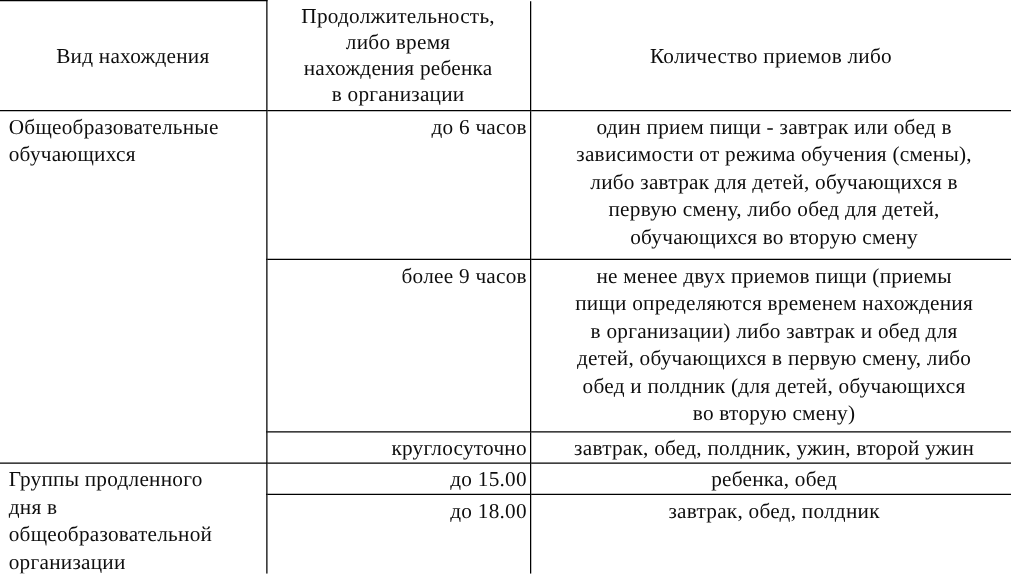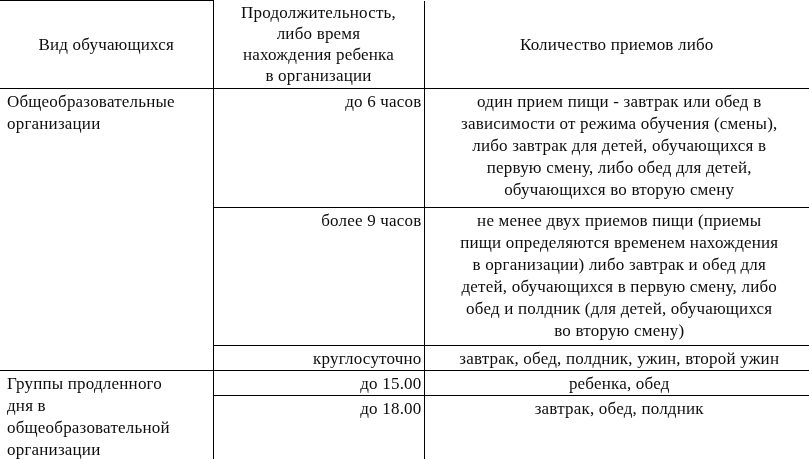--- a/index.html
+++ b/index.html
@@ -79,31 +79,31 @@
 
 <div class="page">
   <table class="doc-table">
     <colgroup>
       <col class="c1">
         <col class="c2">
         <col class="c3">
     </colgroup>
     <tbody>
       <tr class="hdr">
-        <th class="h1">Вид обучающихся</th>
+        <th class="h1">Вид нахождения</th>
         <th class="h2">Продолжительность,
 либо время
 нахождения ребенка
 в организации</th>
         <th class="h3">Количество приемов либо</th>
       </tr>
 
       <tr class="rA">
         <td class="org" rowspan="3">Общеобразовательные
-организации</td>
+обучающихся</td>
         <td class="dur">до 6 часов</td>
         <td class="meals">один прием пищи - завтрак или обед в
 зависимости от режима обучения (смены),
 либо завтрак для детей, обучающихся в
 первую смену, либо обед для детей,
 обучающихся во вторую смену</td>
       </tr>
 
       <tr class="rB">
         <td class="dur">более 9 часов</td>

